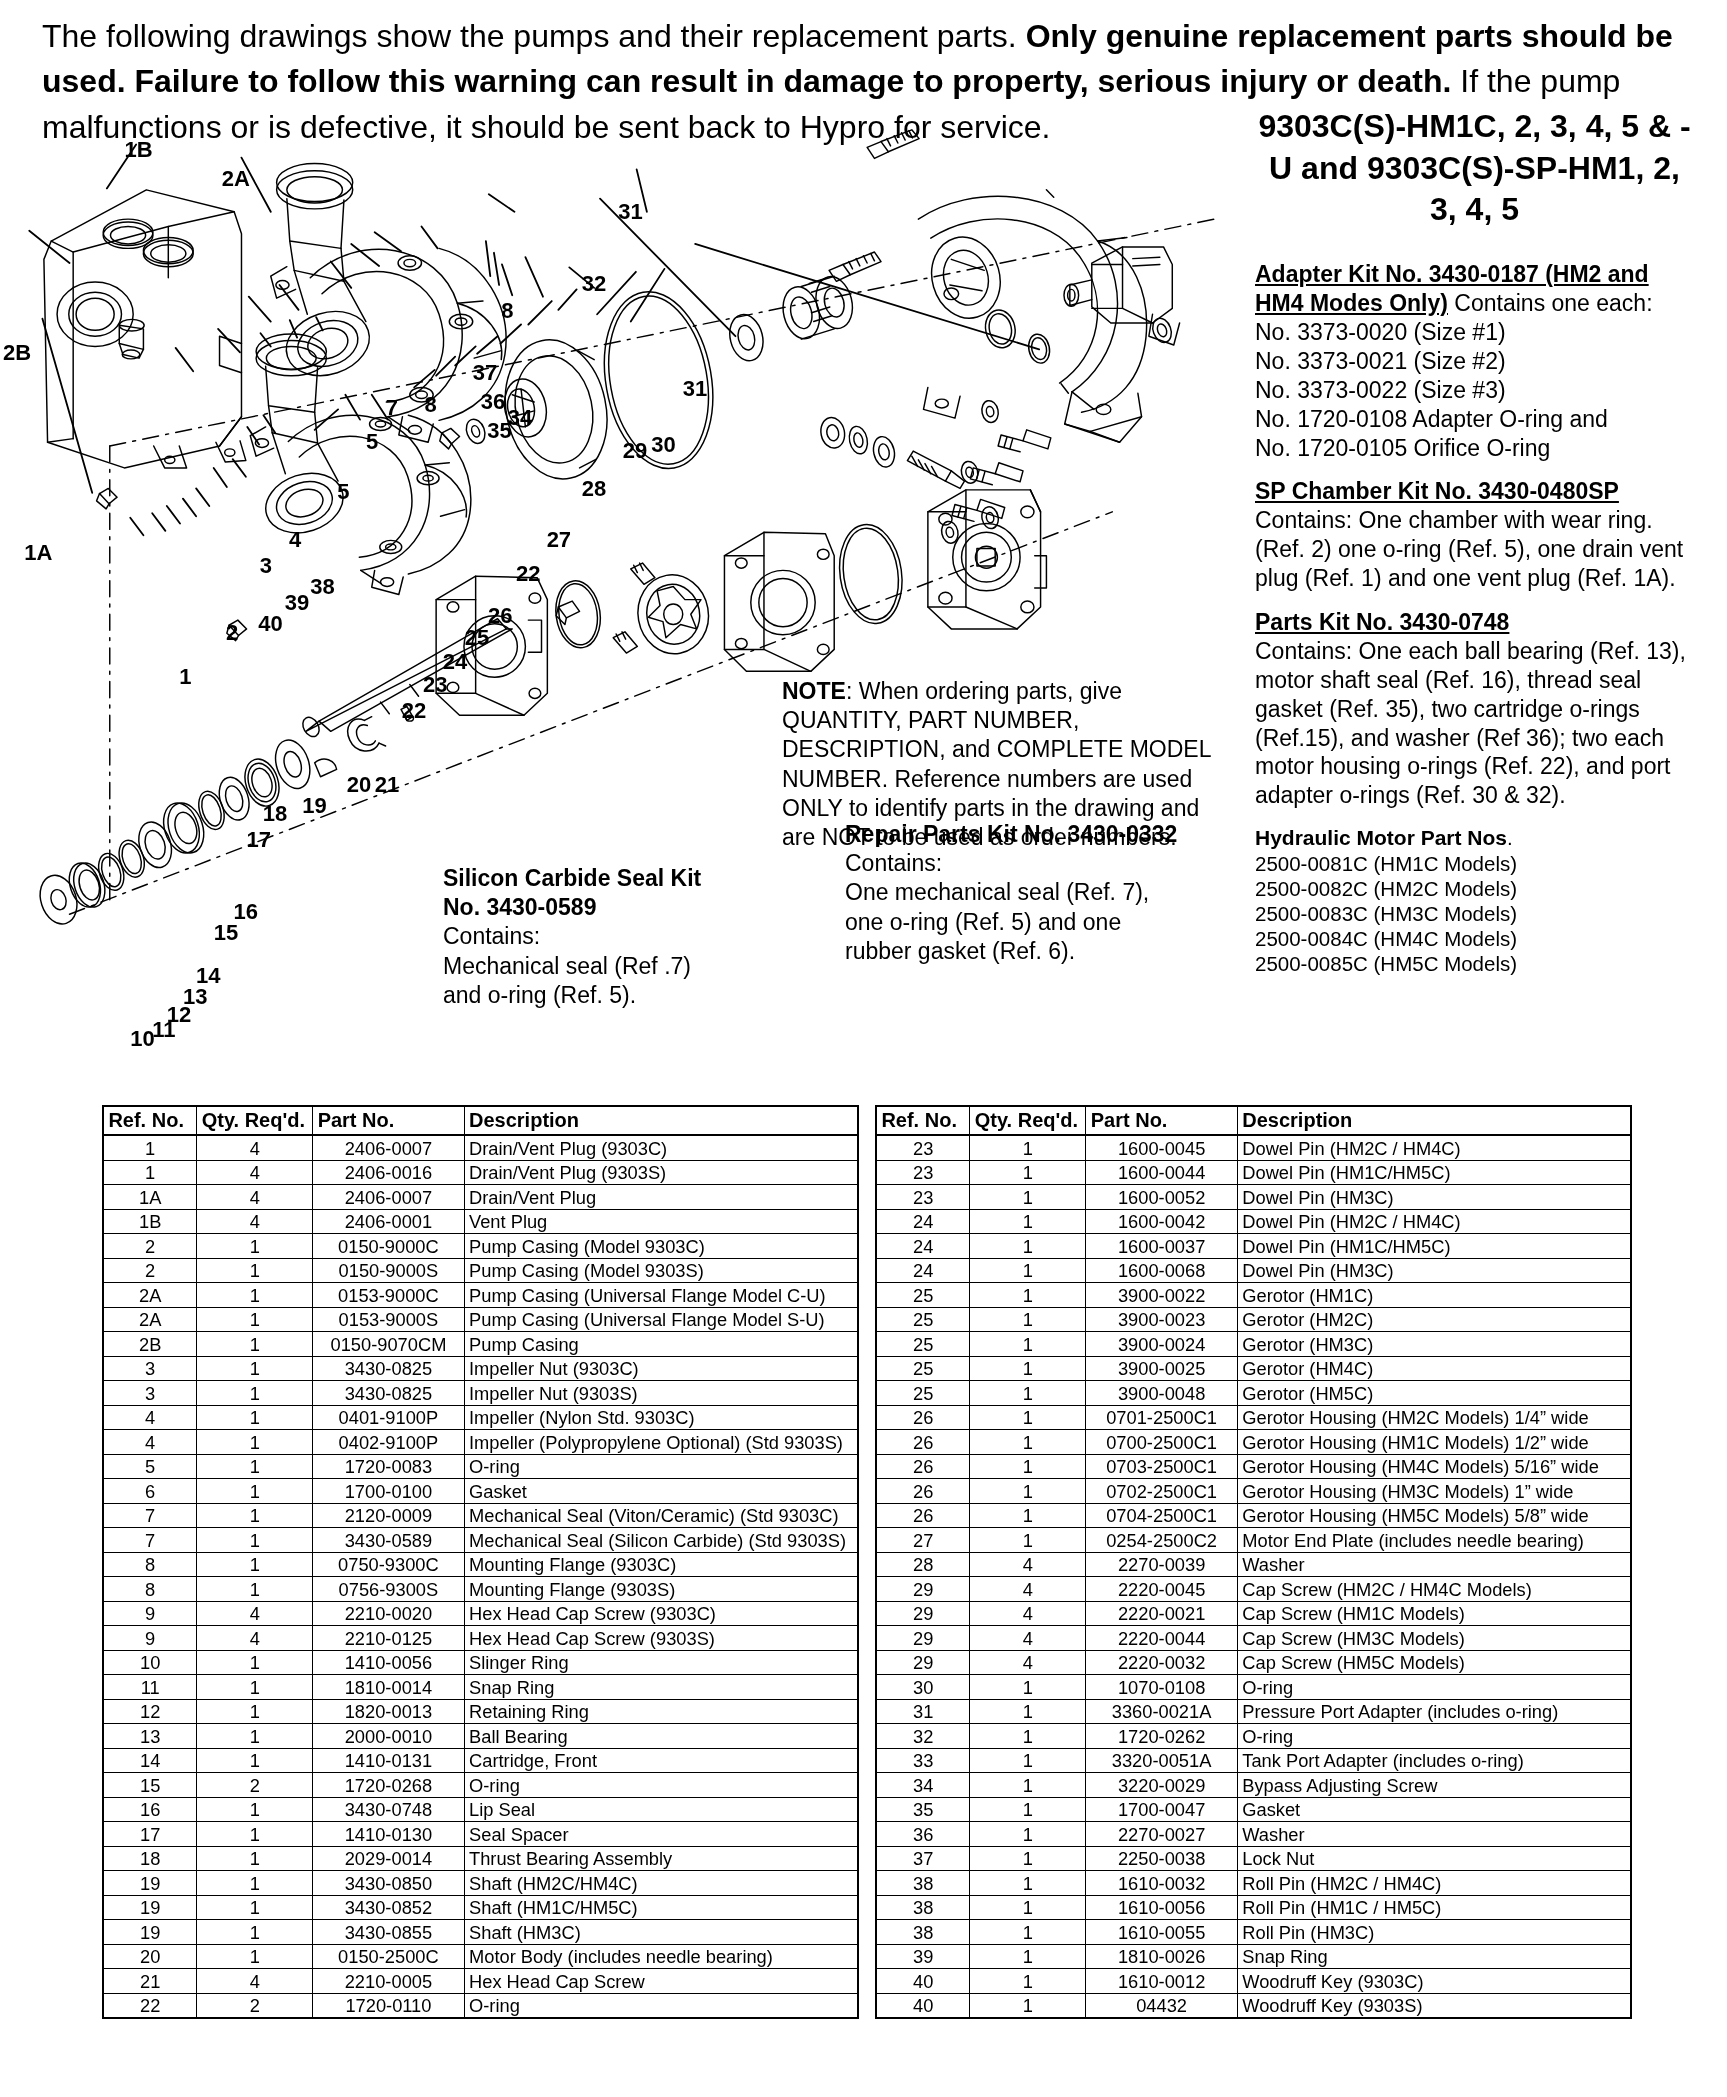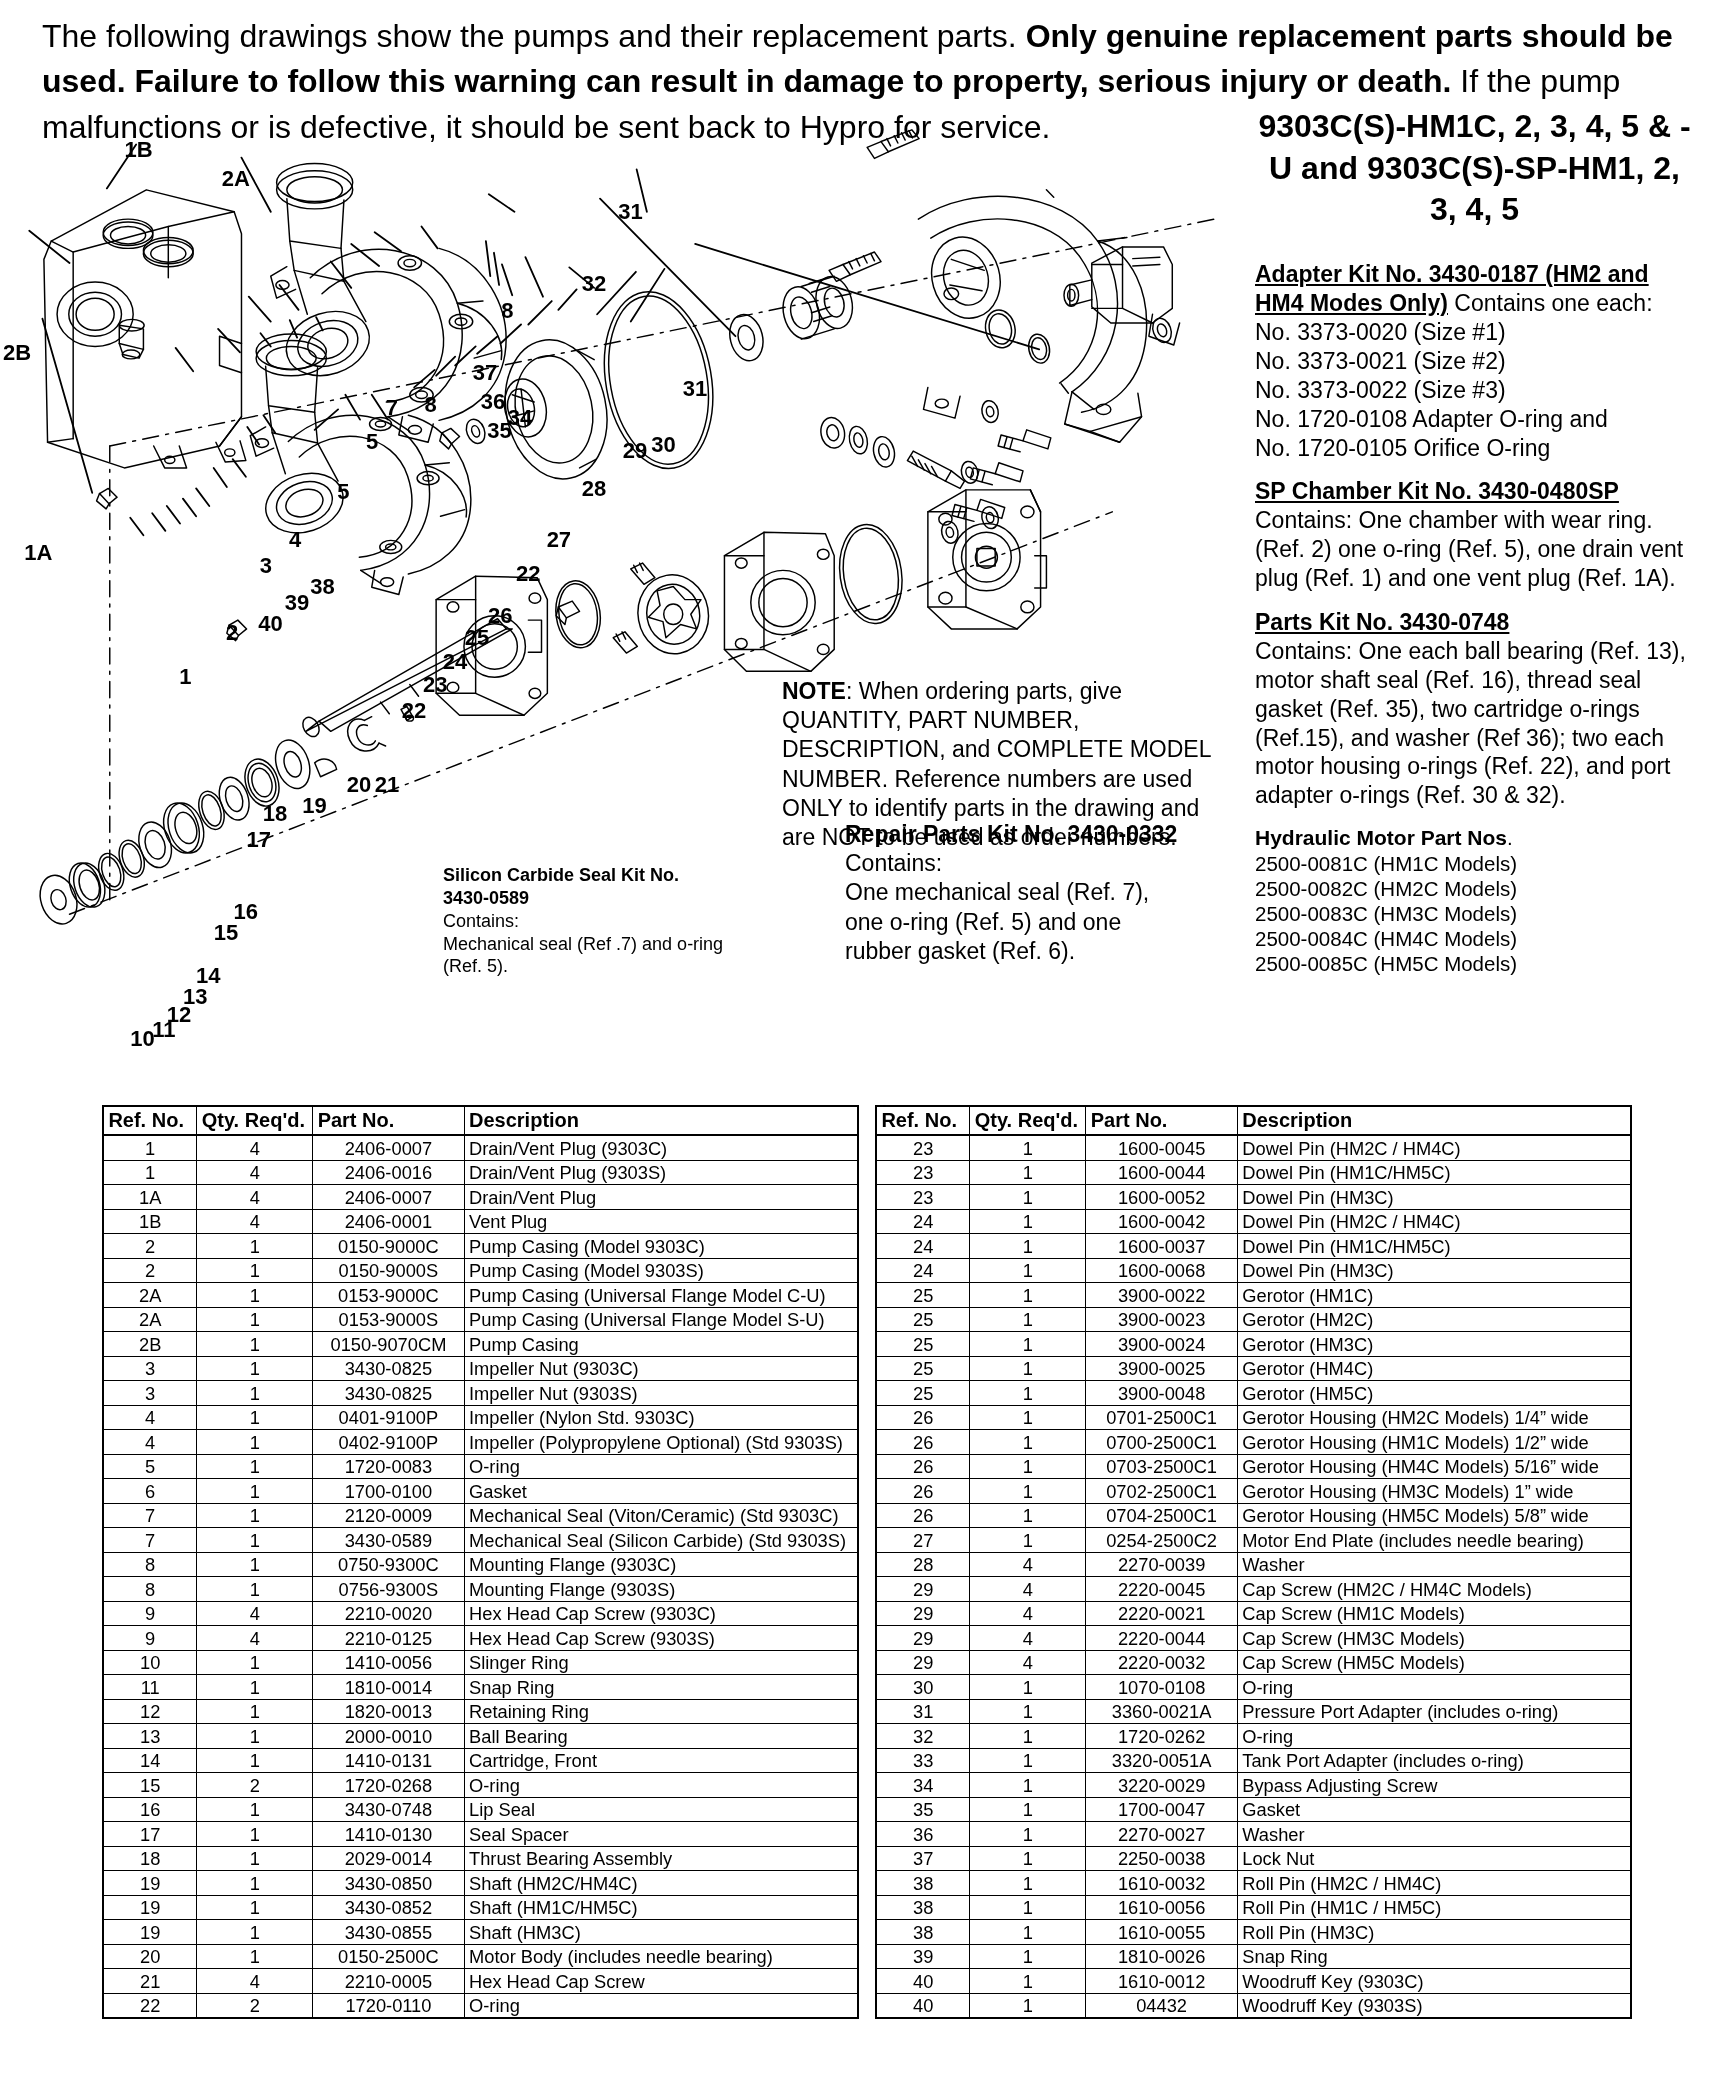--- a/index.html
+++ b/index.html
@@ -29,21 +29,21 @@
   #hyd-block .hd{font-weight:bold;font-size:21px;}
   
   #note{
     position:absolute;left:782px;top:677px;width:454px;
     font-size:23px;line-height:1.27;
   }
   #note b{font-weight:bold;}
   
   #sc-kit{
     position:absolute;left:443px;top:864px;width:285px;
-    font-size:18px;line-height:1.27;
+    font-size:23px;line-height:1.27;
   }
   #rp-kit{
     position:absolute;left:845px;top:820px;width:344px;
     font-size:23px;line-height:1.27;
   }
   .kit-hd{font-weight:bold;}
   
   #drawing{position:absolute;left:0;top:102px;width:1244px;height:966px;}
   #drawing svg{width:100%;height:100%;display:block;}
   .callout{font-family:"Liberation Sans",sans-serif;font-weight:bold;font-size:22px;}

